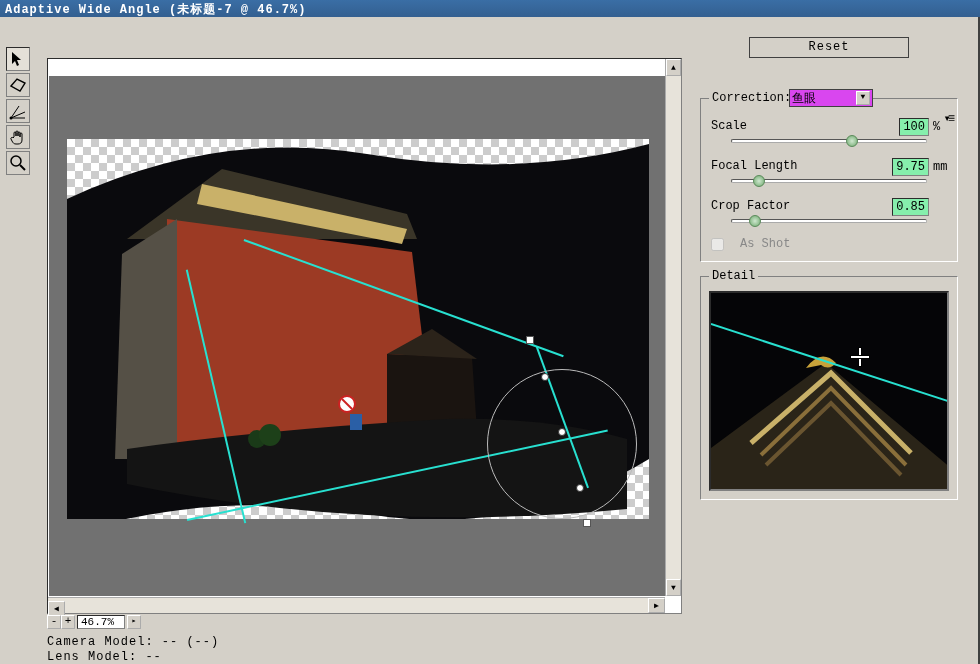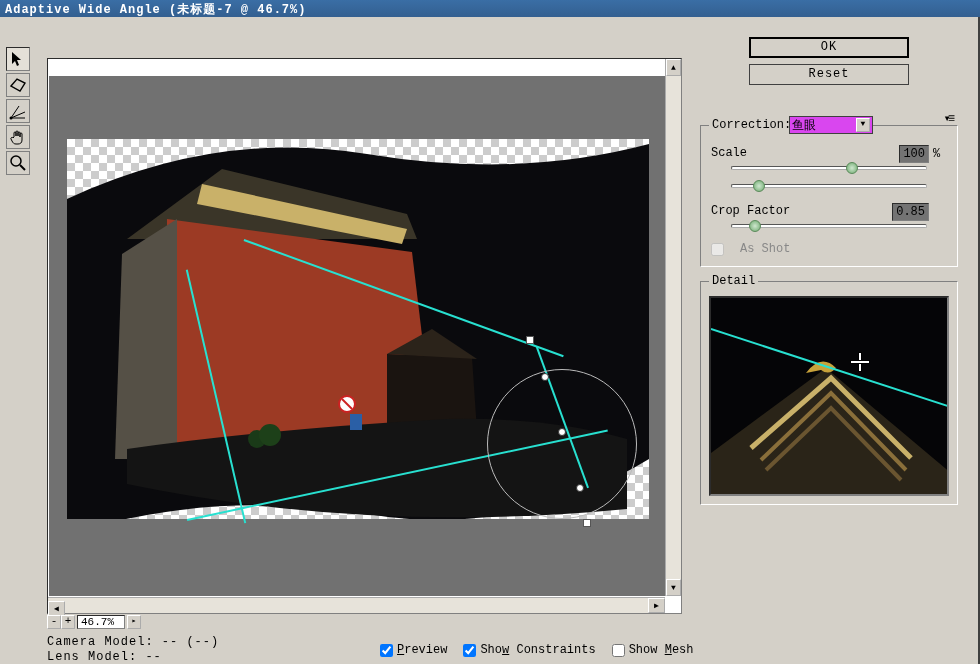--- a/index.html
+++ b/index.html
@@ -56,21 +56,21 @@
 .burger { position:absolute; right:6px; top:74px; font-size:12px; letter-spacing:-3px; cursor:pointer; }
 
 
 .group { position:relative; border:1px solid #fff; border-top:1px solid #808080; border-left:1px solid #808080; margin-top:40px; padding:18px 10px 10px; }
 .group-title { position:absolute; top:-8px; left:8px; background:#d4d0c8; padding:0 3px; font-size:12px; }
 .corr-select { position:absolute; top:-10px; left:88px; width:84px; height:18px; border:1px solid #404040; background:#d946ef; font-size:12px; padding:1px 2px; display:flex; justify-content:space-between; align-items:center; }
 .corr-select .arrow { width:14px; height:14px; background:#d4d0c8; border:1px outset #fff; font-size:8px; text-align:center; }
 
 .slider-row { display:flex; align-items:center; justify-content:space-between; margin-bottom:2px; }
 .slider-row label { font-size:12px; }
-.num-field { width:42px; height:18px; border:1px inset #808080; background:#737373; font-size:12px; padding:1px 3px; text-align:right; }
+.num-field { width:42px; height:18px; border:1px inset #808080; background:#86efac; font-size:12px; padding:1px 3px; text-align:right; }
 .unit { font-size:12px; margin-left:4px; width:14px; display:inline-block; }
 .slider-track { height:4px; background:#fff; border:1px inset #aaa; border-radius:2px; margin:4px 20px 14px 20px; position:relative; }
 .slider-thumb { position:absolute; top:-5px; width:12px; height:12px; border-radius:50%; background:radial-gradient(#cfe7cf,#6ea96e); border:1px solid #5a8a5a; transform:translateX(-6px); }
 
 .asshot { display:flex; align-items:center; gap:16px; font-size:12px; color:#888; margin-top:6px; }
 .asshot input { width:13px; height:13px; }
 
 
 .detail-group { position:relative; border:1px solid #fff; border-top:1px solid #808080; border-left:1px solid #808080; margin-top:14px; padding:14px 8px 8px; }
 .detail-title { position:absolute; top:-8px; left:8px; background:#d4d0c8; padding:0 3px; font-size:12px; }
@@ -171,55 +171,44 @@
     <span class="mini-btn">-</span>
     <span class="mini-btn">+</span>
     <span class="zoom-field">46.7%</span>
     <span class="dd-btn">▸</span>
   </div>
 
   <div class="bottom-info">
     <div>Camera Model: -- (--)</div>
     <div>Lens Model: --</div>
   </div>
-  <div class="check-row">
-    <label class="chk">
-        <input type="checkbox" checked="" style="">
-        <span><span class="u">P</span><span>review</span></span>
-      </label>
-    <label class="chk">
-        <input type="checkbox" checked="" style="">
-        <span>Sho<span class="u">w</span> Constraints</span>
-      </label>
-    <label class="chk">
-        <input type="checkbox" style="">
-        <span>Show <span class="u">M</span>esh</span>
-      </label>
-  </div>
 
   <div class="right-col">
-    <div class="main-btn default">OK</div>
     <div class="main-btn">Reset</div>
     <div class="burger">▾≡</div>
 
     <div class="group">
       <span class="group-title"><span class="u">C</span>orrection:</span>
       <div class="corr-select">
         <span>鱼眼</span>
         <span class="arrow">▼</span>
       </div>
 
       <div class="slider-row">
         <label><span class="u">S</span>cale</label>
         <span><span class="num-field">100</span><span class="unit">%</span></span>
       </div>
       <div class="slider-track">
           <div class="slider-thumb" style="left:62%"></div>
         </div>
 
+      <div class="slider-row">
+        <label><span class="u">F</span>ocal Length</label>
+        <span><span class="num-field">9.75</span><span class="unit">mm</span></span>
+      </div>
       <div class="slider-track">
           <div class="slider-thumb" style="left:14%"></div>
         </div>
 
       <div class="slider-row">
         <label>C<span class="u">r</span>op Factor</label>
         <span><span class="num-field">0.85</span><span class="unit"></span></span>
       </div>
       <div class="slider-track">
           <div class="slider-thumb" style="left:12%"></div>

